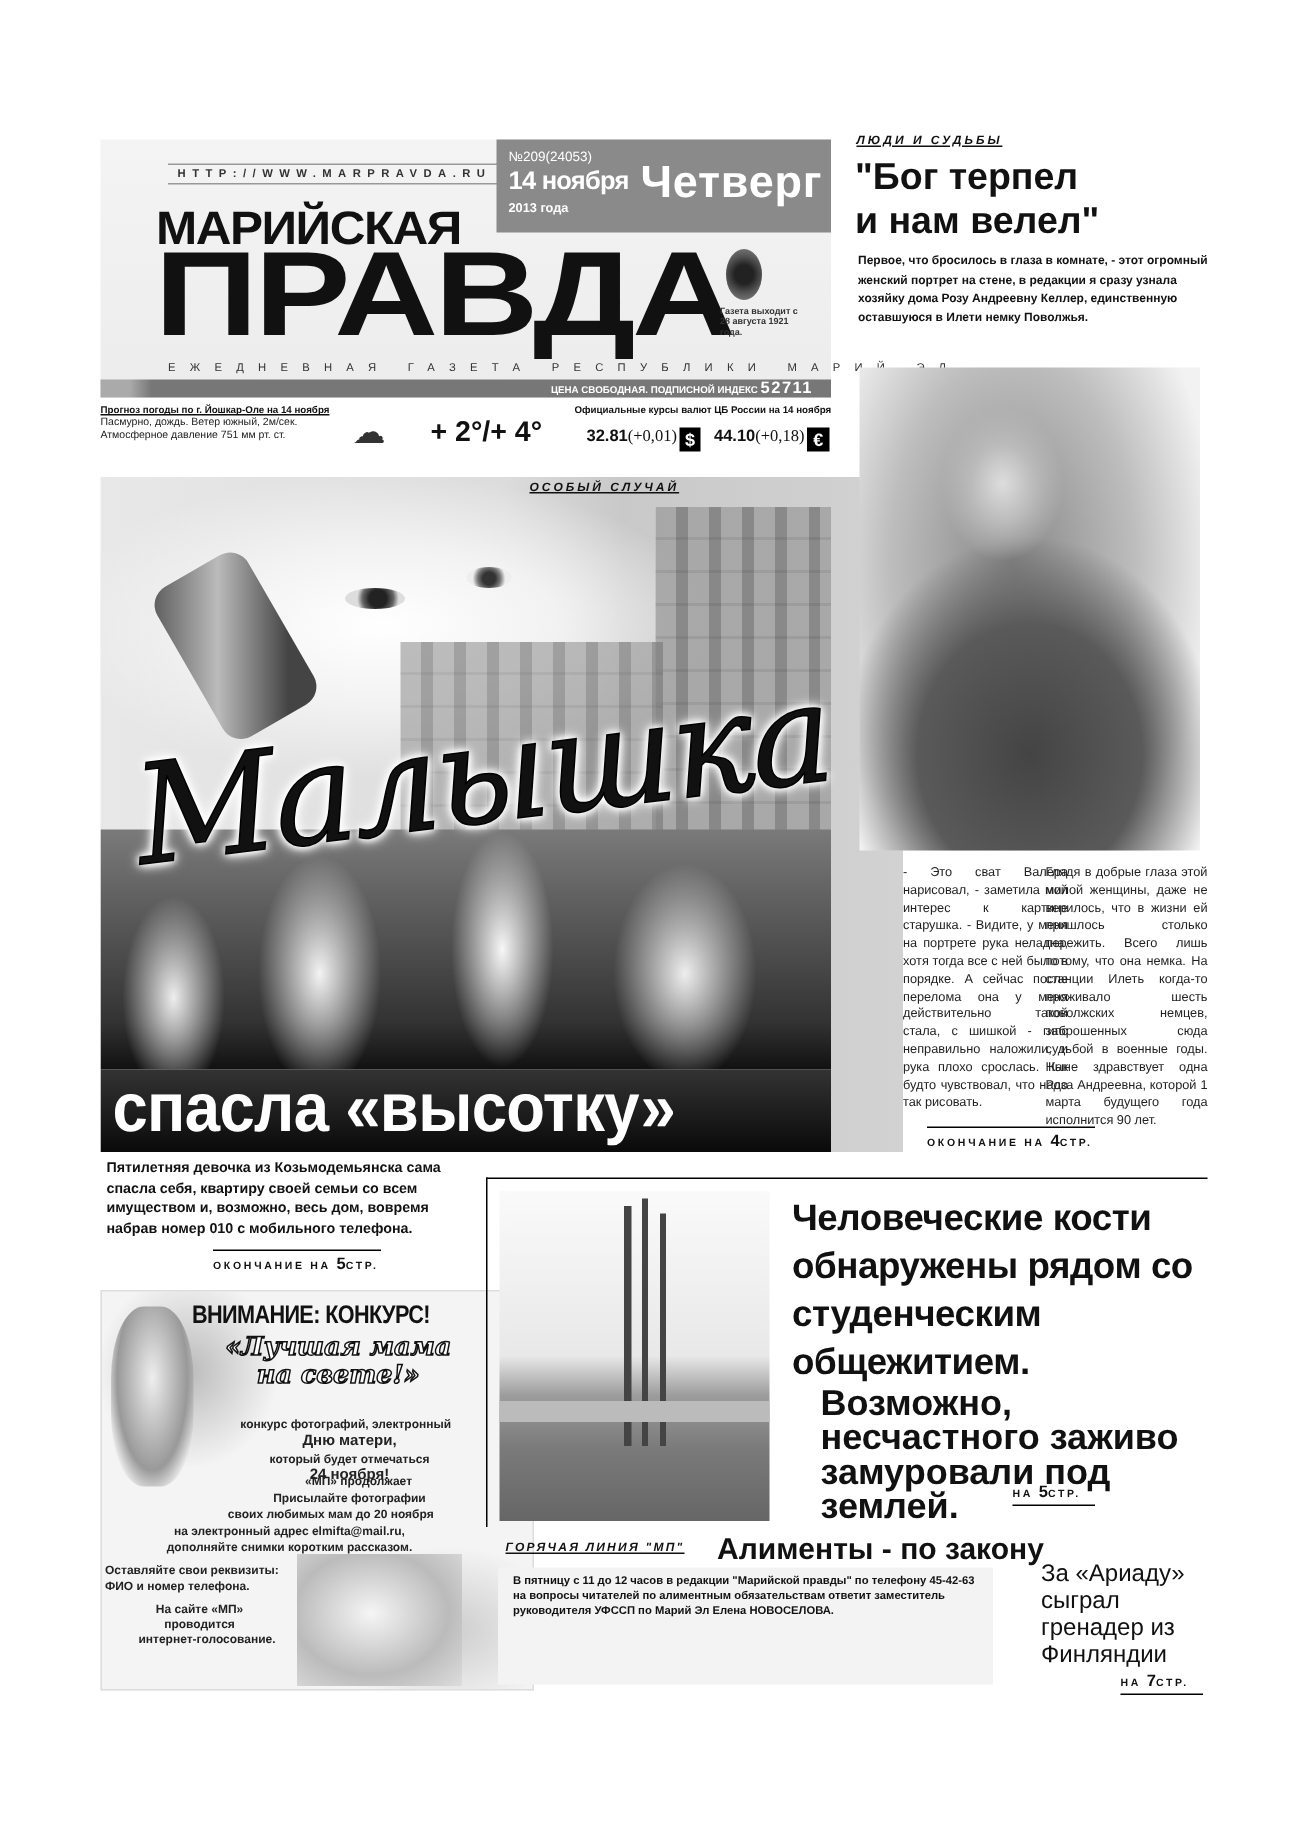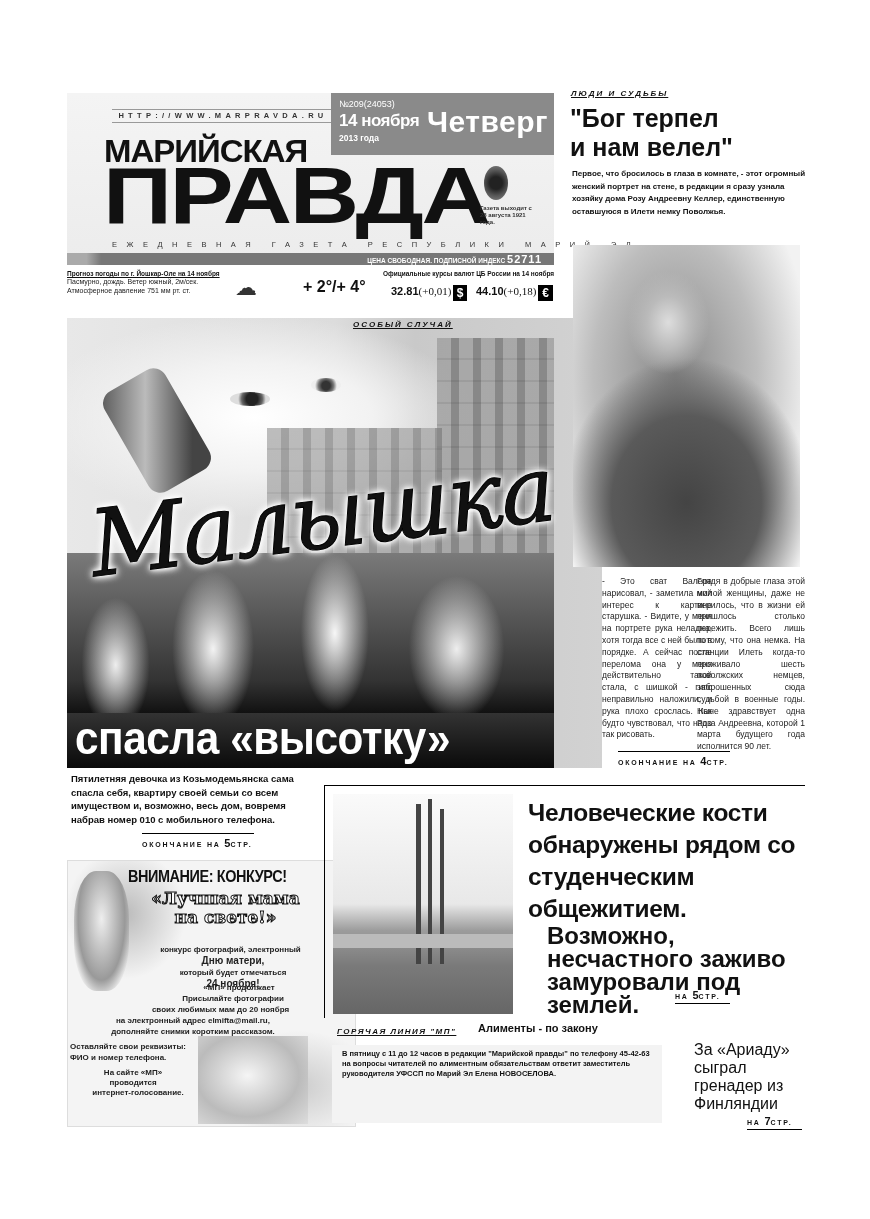--- a/index.html
+++ b/index.html
@@ -18,21 +18,21 @@
   #emblem{left:417px;top:73px;width:24px;height:34px;border-radius:50%;background:radial-gradient(circle,#222 30%,#555 60%,#888 100%);}
   #since{left:413px;top:112px;font-size:6px;font-weight:bold;line-height:7px;color:#333;width:60px;}
   #tagline{left:45px;top:147px;font-size:7.5px;letter-spacing:9.5px;color:#333;white-space:nowrap;}
   #price-bar{left:0;top:160px;width:487px;height:12px;background:linear-gradient(90deg,#aaa 0%,#aaa 4%,#777 7%,#777 100%);color:#fff;font-size:6.5px;font-weight:bold;text-align:right;line-height:12px;}
   #price-bar b{font-size:11px;letter-spacing:1px;margin-right:12px;}
   
   #weather{left:67px;top:270px;width:160px;}
   #weather-title{font-size:6.5px;font-weight:bold;text-decoration:underline;}
   #weather-text{font-size:7px;line-height:9px;color:#222;}
   #cloud-icon{left:235px;top:275px;font-size:22px;color:#333;}
-  #temp{left:287px;top:278px;font-size:16px;font-weight:bold;margin-left:16px;}
+  #temp{left:287px;top:278px;font-size:19px;font-weight:bold;}
   #rates-title{left:383px;top:270px;font-size:6.5px;font-weight:bold;}
   #usd{left:391px;top:285px;font-size:11px;}
   #usd-icon{left:453px;top:285px;width:14px;height:16px;background:#000;color:#fff;font-weight:bold;text-align:center;font-size:12px;line-height:16px;}
   #eur{left:476px;top:285px;font-size:11px;}
   #eur-icon{left:538px;top:285px;width:15px;height:16px;background:#000;color:#fff;font-weight:bold;text-align:center;font-size:12px;line-height:16px;}
   
   #main-photo{left:67px;top:318px;width:487px;height:450px;overflow:hidden;
     background:
       radial-gradient(ellipse 55% 30% at 35% 22%,#fff 0%,#f2f2f2 40%,rgba(230,230,230,0) 75%),
       linear-gradient(90deg,#e8e8e8 0%,#dcdcdc 50%,#c9c9c9 65%,#d2d2d2 100%); padding-left: 48px;}
@@ -63,32 +63,32 @@
       radial-gradient(ellipse 60% 70% at 45% 40%,#888,#bdbdbd 60%,#f2f2f2 100%);}
   .col-text{font-size:8.5px;line-height:11.8px;text-align:justify;color:#222;}
   #col-a{left:578px;top:576px;width:110px;margin-left:24px;}
   #col-b{left:697px;top:576px;width:108px;}
   
   #ad{left:67px;top:860px;width:243px;height:265px;background:
       radial-gradient(ellipse 30% 35% at 20% 20%,#bbb,rgba(0,0,0,0) 70%),
       radial-gradient(ellipse 40% 30% at 80% 85%,#ccc,rgba(0,0,0,0) 70%),
       #f4f4f4;border:1px solid #ddd;padding-left:44px;}
   #ad-head{left:60px;top:6px;font-size:17px;font-weight:bold;letter-spacing:-0.5px;transform:scaleX(0.85);transform-origin:left;white-space:nowrap;}
-  #ad-sub{left:70px;top:28px;font-family:"DejaVu Serif",serif;font-weight:bold;font-size:17px;line-height:19px;text-align:center;color:#fff;-webkit-text-stroke:1px #111;width:175px;}
+  #ad-sub{left:70px;top:28px;font-family:"DejaVu Serif",serif;font-style:italic;font-weight:bold;font-size:17px;line-height:19px;text-align:center;color:#fff;-webkit-text-stroke:1px #111;width:175px;}
   .ad-line{position:absolute;font-size:8px;font-weight:bold;text-align:center;color:#222;white-space:nowrap;}
   
   #news-box{left:324px;top:785px;width:480px;height:232px;border-top:1px solid #000;border-left:1px solid #000;}
   #news-photo{left:8px;top:8px;width:180px;height:220px;background:
       linear-gradient(#fafafa 0%,#e8e8e8 50%,#9c9c9c 62%,#7a7a7a 78%,#666 100%);}
   .tree{position:absolute;background:#444;}
   #news-title{left:528px;top:797px;font-size:24.5px;font-weight:900;line-height:32px;letter-spacing:-0.3px;}
   #news-sub{left:547px;top:924px;font-size:24px;line-height:23px;font-weight:bold;}
   
   #hotline-rubric{left:337px;top:1027px;font-size:8px;font-weight:bold;font-style:italic;letter-spacing:1.5px;text-decoration:underline;}
-  #hotline-title{left:478px;top:1022px;font-size:11px;font-weight:bold;}
+  #hotline-title{left:478px;top:1022px;font-size:20px;font-weight:bold;}
   #hotline-box{left:332px;top:1045px;width:330px;height:78px;background:#f3f3f3;}
   #hotline-main{left:10px;top:4px;width:318px;font-size:7.5px;font-weight:bold;line-height:10px;}
   #hotline-q{left:10px;top:40px;font-size:7.5px;font-style:italic;line-height:12px;}
   
   #small-title{left:694px;top:1041px;font-size:16px;line-height:18px;}
 </style>
 </head>
 <body>
 
 <div id="masthead" class="abs">

